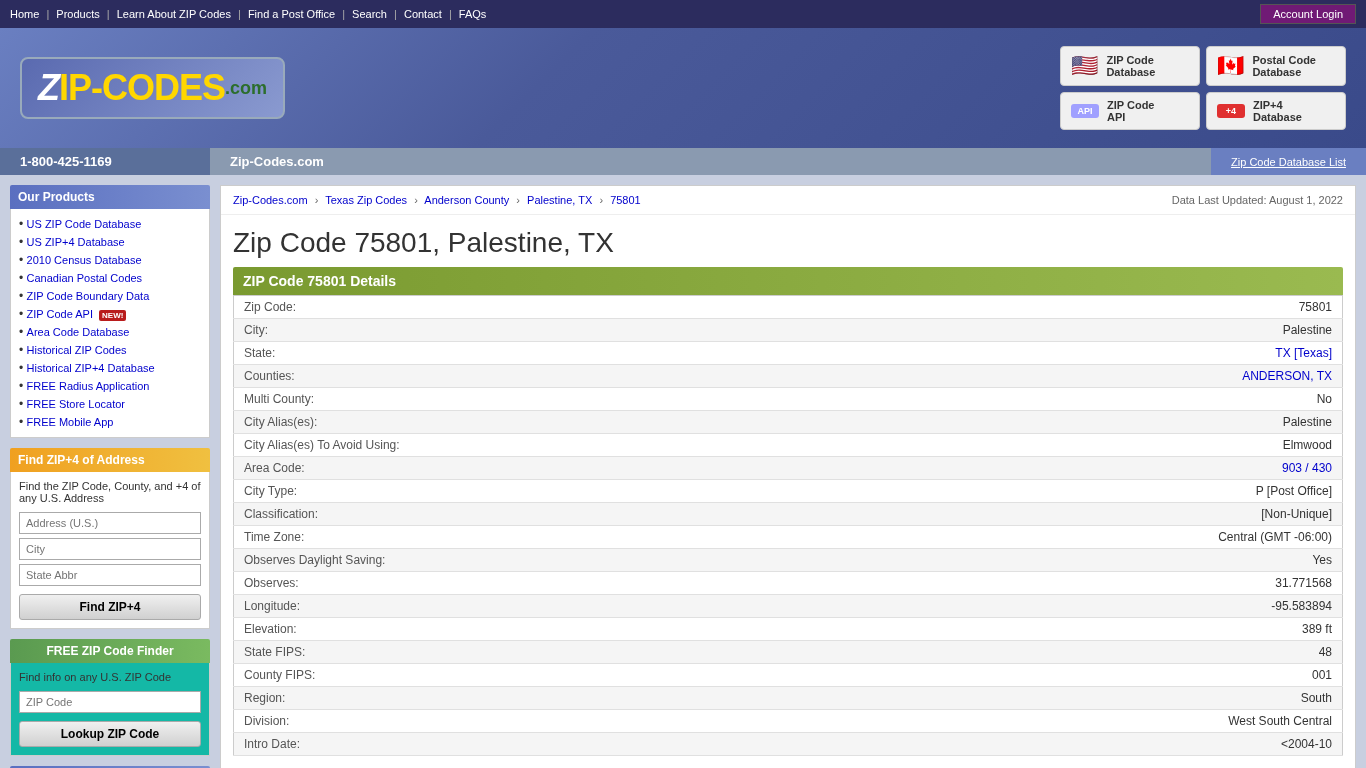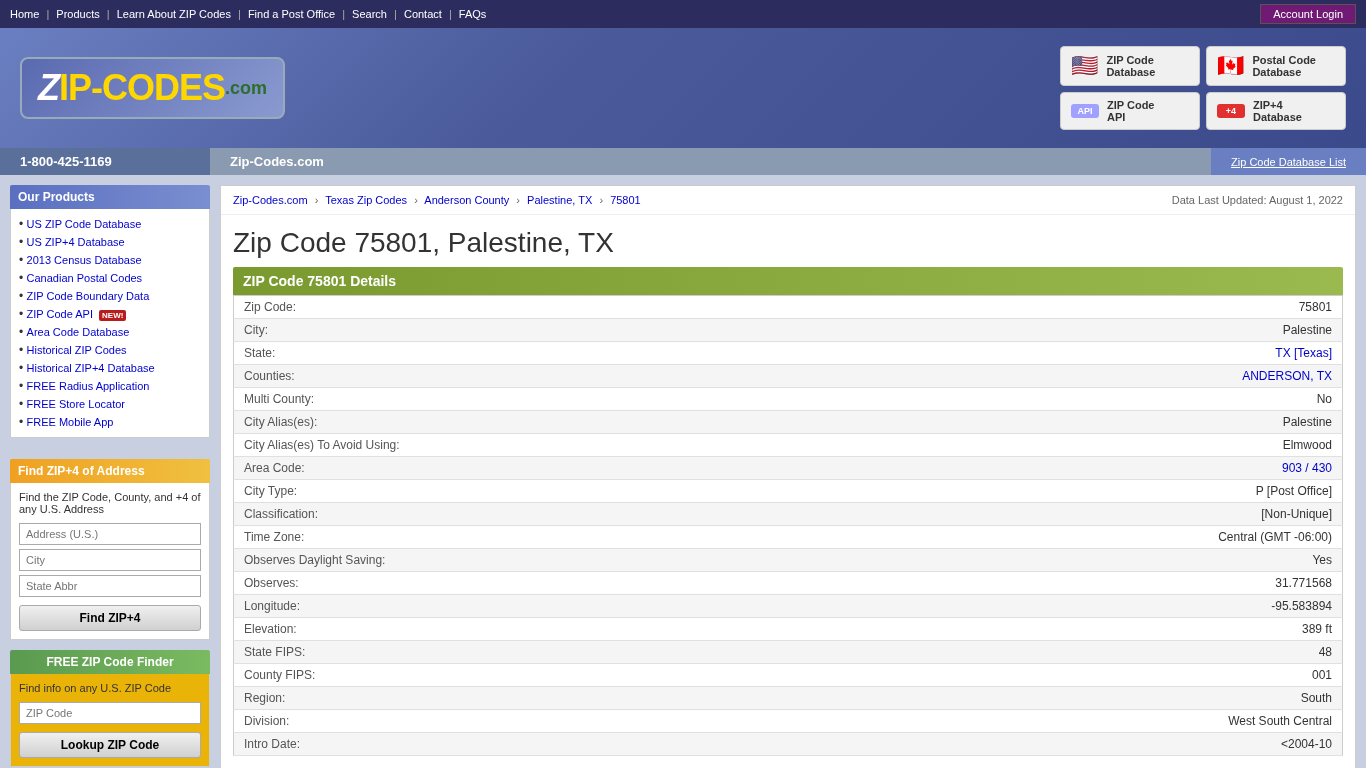--- a/index.html
+++ b/index.html
@@ -143,21 +143,21 @@
       margin-left: 3px;
       vertical-align: middle;
     }
 
     .find-zip4-title {
       background: linear-gradient(to right, #f0a020, #f0c040);
       color: #fff;
       font-weight: bold;
       font-size: 12px;
       padding: 5px 8px;
-      margin-top: 21px;
+      margin-top: 10px;
       border-radius: 2px 2px 0 0;
     }
     .find-zip4-body {
       background: #fff;
       border: 1px solid #ccc;
       border-top: none;
       padding: 8px;
     }
     .find-zip4-body p { font-size: 11px; color: #333; margin-bottom: 8px; }
     .find-zip4-body input {
@@ -185,21 +185,21 @@
       background: linear-gradient(to right, #5a9a50, #7aba60);
       color: #fff;
       font-weight: bold;
       font-size: 12px;
       padding: 5px 8px;
       margin-top: 10px;
       border-radius: 2px 2px 0 0;
       text-align: center;
     }
     .free-finder-body {
-      background: #eab308;
+      background: #14b8a6;
       border: 1px solid #ccc;
       border-top: none;
       padding: 8px;
     }
     .free-finder-body p { font-size: 11px; color: #333; margin-bottom: 8px; }
     .free-finder-body input {
       width: 100%;
       border: 1px solid #aaa;
       padding: 4px 6px;
       font-size: 11px;
@@ -354,21 +354,21 @@
 
 <div id="main-layout">
 
   <div id="sidebar">
 
     <div class="sidebar-section-title">Our Products</div>
     <div class="sidebar-links">
       <ul>
         <li><a>US ZIP Code Database</a></li>
         <li><a>US ZIP+4 Database</a></li>
-        <li><a>2013 Census Database</a></li>
+        <li><a>2010 Census Database</a></li>
         <li><a>Canadian Postal Codes</a></li>
         <li><a>ZIP Code Boundary Data</a></li>
         <li><a>ZIP Code API <span class="new-badge">NEW!</span></a></li>
         <li><a>Area Code Database</a></li>
         <li><a>Historical ZIP Codes</a></li>
         <li><a>Historical ZIP+4 Database</a></li>
         <li><a>FREE Radius Application</a></li>
         <li><a>FREE Store Locator</a></li>
         <li><a>FREE Mobile App</a></li>
       </ul>

